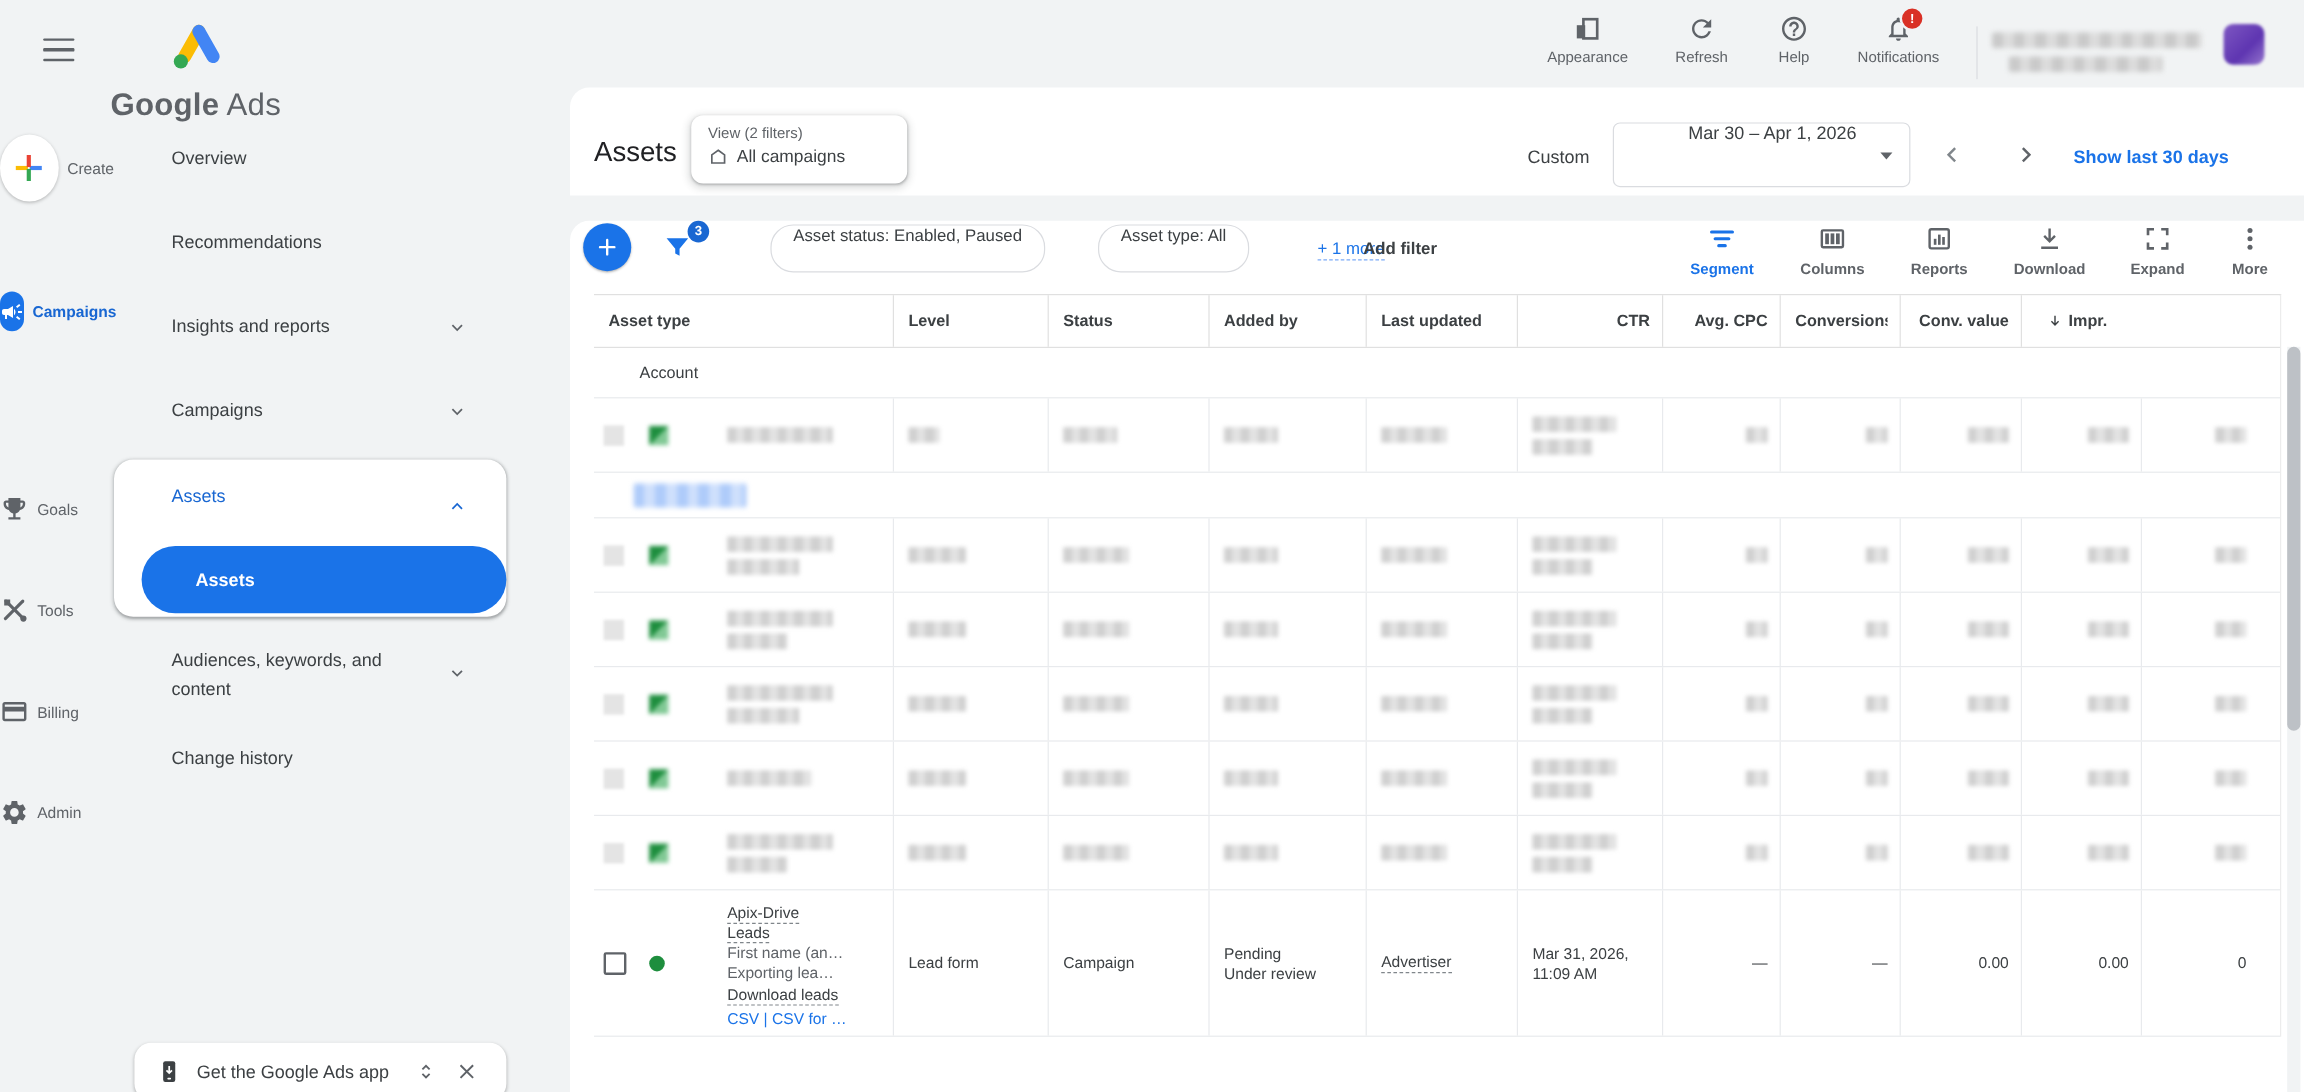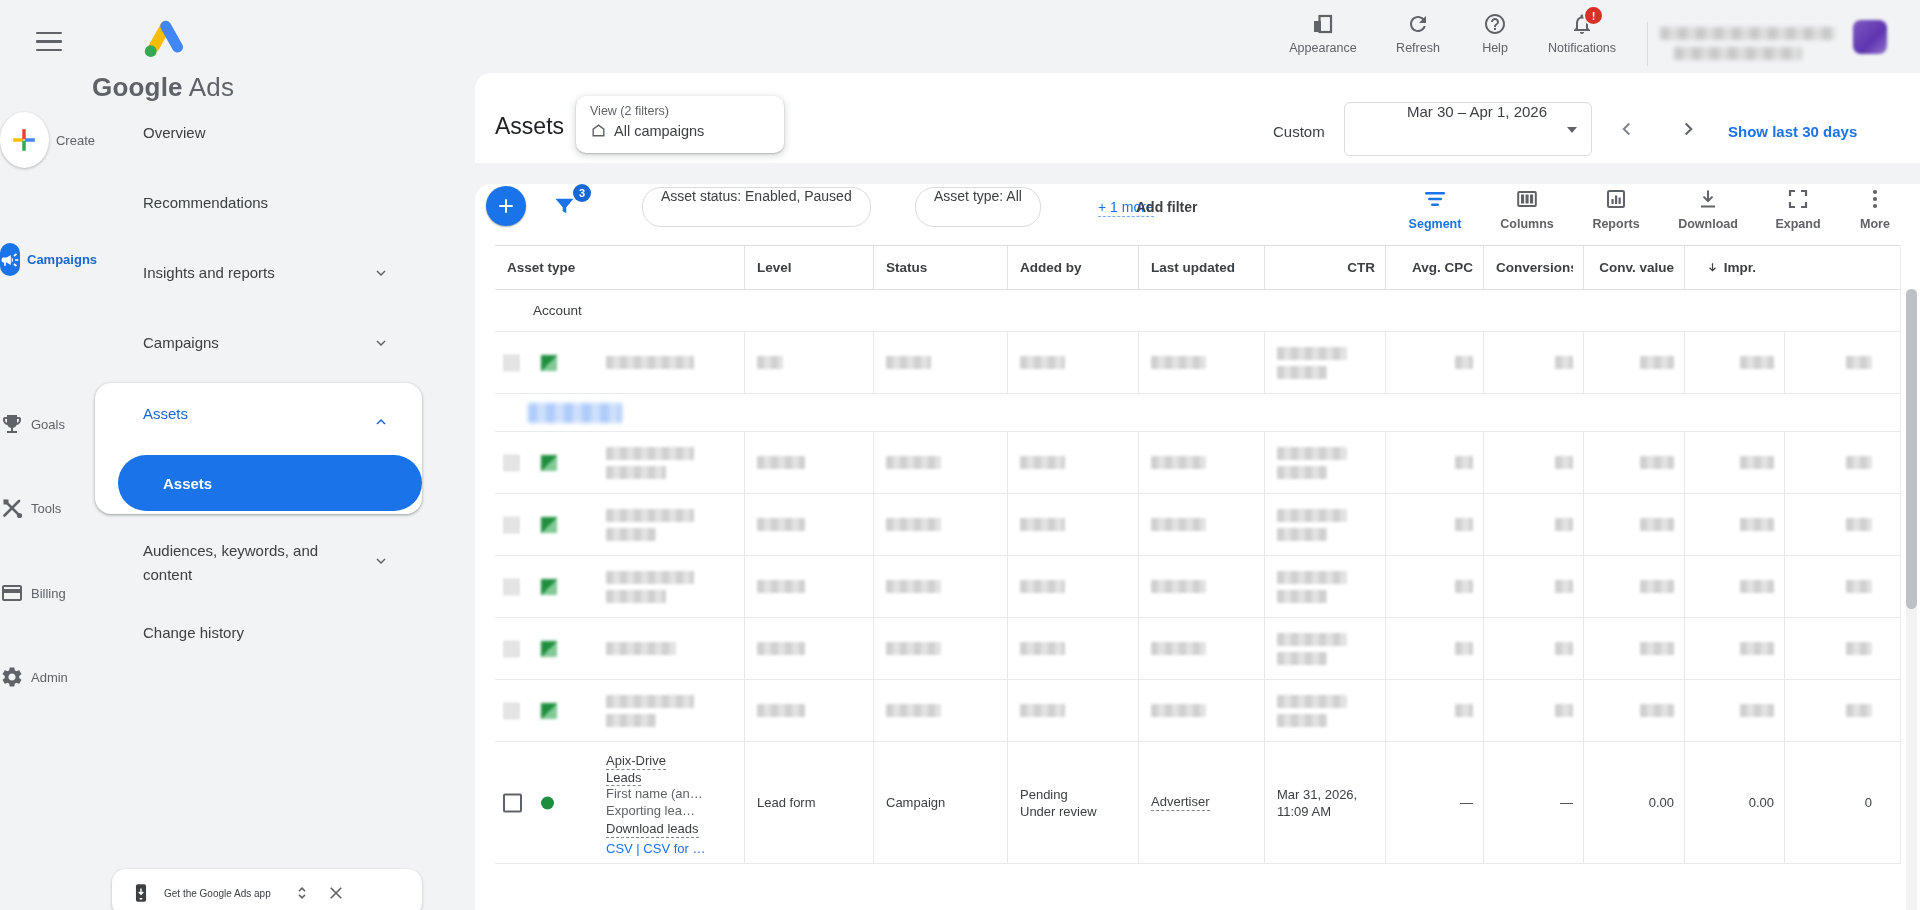--- a/index.html
+++ b/index.html
@@ -50,29 +50,29 @@
   .assets-group{position:absolute;left:48px;top:22px;font-size:15px;color:#1967d2;cursor:pointer;}
   .assets-card .nav-chev{top:31px;transform:none;}
   .assets-pill{position:absolute;left:23px;top:72px;right:0;height:56px;background:#1a73e8;border-radius:28px;
                display:flex;align-items:center;cursor:pointer;}
   .assets-pill .lbl{color:#fff;font-size:15px;font-weight:700;margin-left:45px;}
   .two-line{line-height:24px;max-width:240px;}
 
   
   .app-banner{position:absolute;left:112px;top:869px;width:310px;height:48px;background:#fff;border-radius:14px;
               box-shadow:0 1px 3px rgba(0,0,0,.25);display:flex;align-items:center;cursor:pointer;}
-  .app-banner .txt{font-size:10px;color:#3c4043;margin-left:12px;}
+  .app-banner .txt{font-size:15px;color:#3c4043;margin-left:12px;}
 
   
   .head-strip{position:absolute;left:475px;top:73px;right:0;height:90px;background:#fff;border-top-left-radius:16px;}
   .table-card{position:absolute;left:475px;top:184px;right:0;bottom:0;background:#fff;border-top-left-radius:16px;}
 
   
   .page-title{left:20px;top:40px;font-size:23px;color:#202124;}
-  .view-card{left:101px;top:23px;width:208px;height:57px;background:#fff;border-radius:10px;cursor:pointer;
+  .view-card{left:101px;top:23px;width:180px;height:57px;background:#fff;border-radius:10px;cursor:pointer;
              box-shadow:0 1px 2px rgba(60,64,67,.3),0 2px 6px 2px rgba(60,64,67,.15);
              padding:8px 0 0 14px;box-sizing:border-box;z-index:5;}
   .view-card .l1{font-size:12.5px;color:#5f6368;}
   .view-card .l2{display:flex;align-items:center;gap:7px;margin-top:4px;font-size:14.5px;color:#3c4043;}
   .custom-lbl{left:798px;top:50px;font-size:15px;color:#3c4043;}
   .datebox{left:869px;top:29px;width:248px;height:54px;border:1px solid #dadce0;border-radius:6px;
            display:flex;align-items:center;box-sizing:border-box;cursor:pointer;background:#fff;}
   .datebox .txt{font-size:15px;color:#3c4043;margin-left:18px;}
   .caret{position:absolute;right:14px;top:24px;width:0;height:0;border-left:5px solid transparent;
          border-right:5px solid transparent;border-top:6px solid #5f6368;}

